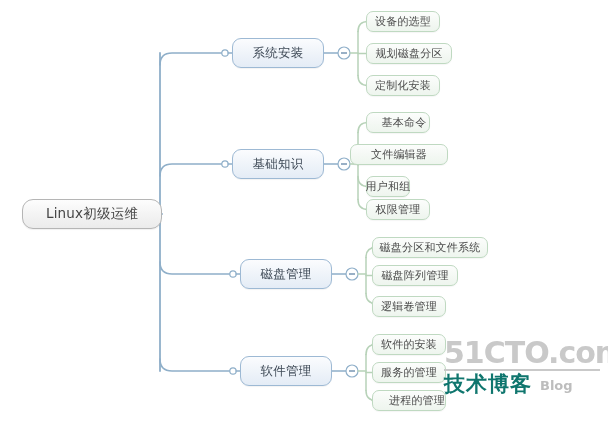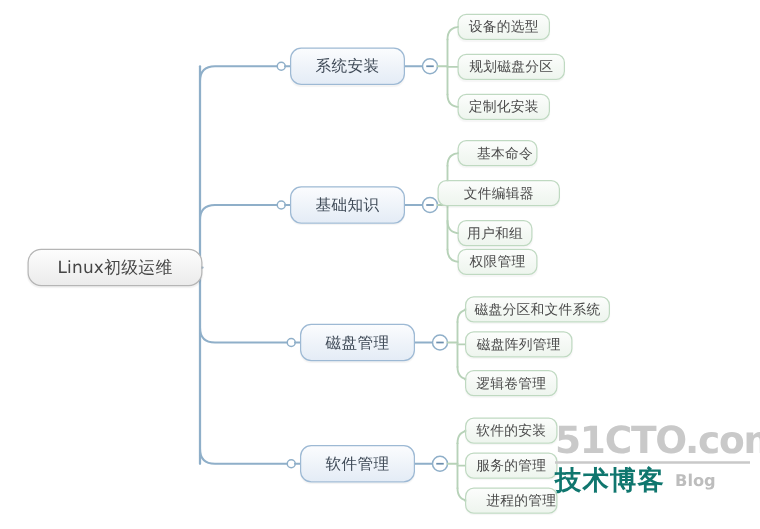--- a/index.html
+++ b/index.html
@@ -181,21 +181,21 @@
       </div>
       <div class="node node-branch" style="left: 232px; top: 149px; width: 92px; height: 30px;">
         <span>基础知识</span>
       </div>
       <div class="node node-leaf" style="left: 366px; top: 112px; width: 64px; height: 21px; padding-left: 12px;">
         <span>基本命令</span>
       </div>
       <div class="node node-leaf" style="left: 350px; top: 144px; width: 98px; height: 21px;">
         <span>文件编辑器</span>
       </div>
-      <div class="node node-leaf" style="left: 366px; top: 176px; width: 60px; height: 21px;">
+      <div class="node node-leaf" style="left: 366px; top: 176px; width: 44px; height: 21px;">
         <span>用户和组</span>
       </div>
       <div class="node node-leaf" style="left: 366px; top: 199px; width: 64px; height: 21px;">
         <span>权限管理</span>
       </div>
       <div class="node node-branch" style="left: 240px; top: 259px; width: 92px; height: 30px;">
         <span>磁盘管理</span>
       </div>
       <div class="node node-leaf" style="left: 372px; top: 237px; width: 116px; height: 21px;">
         <span>磁盘分区和文件系统</span>

